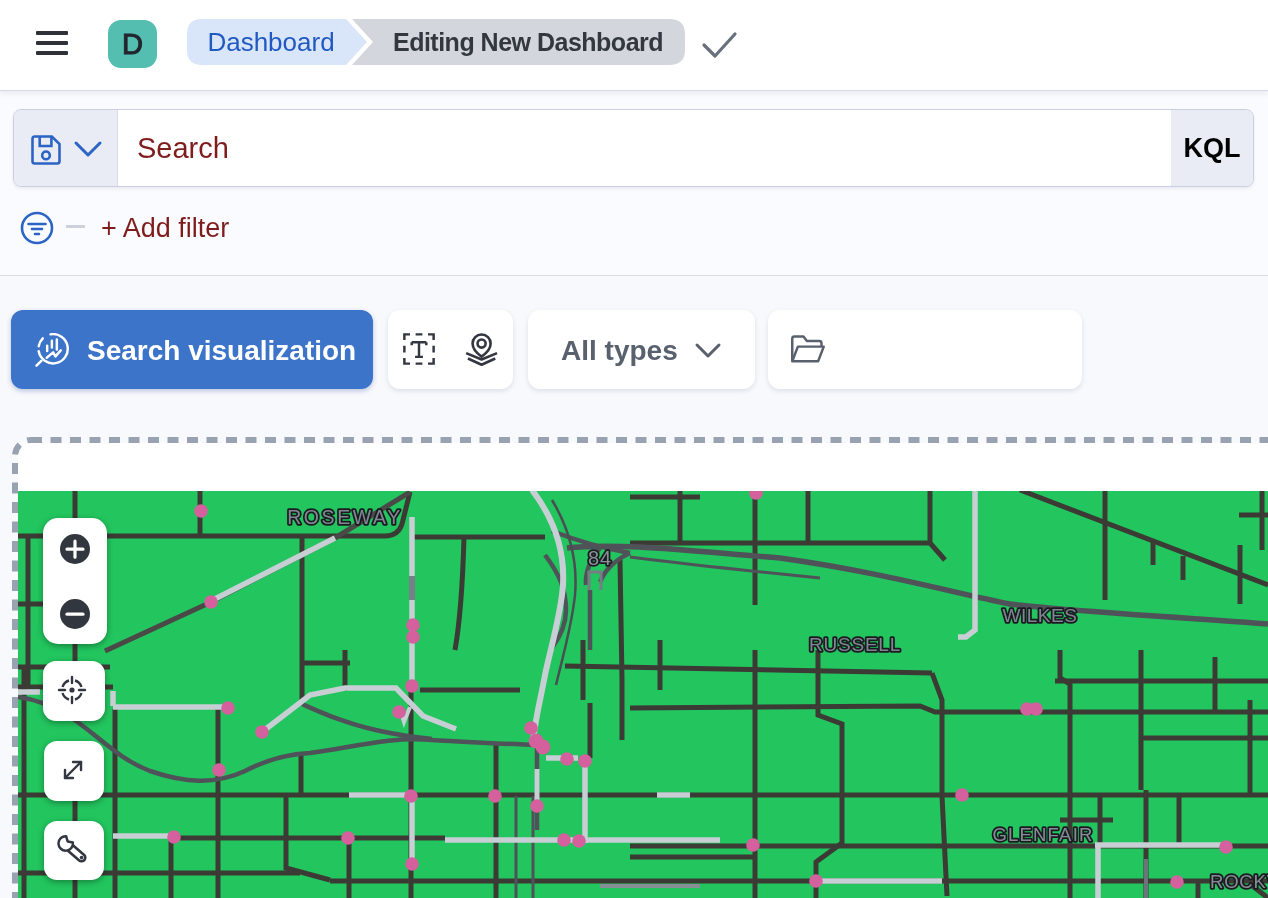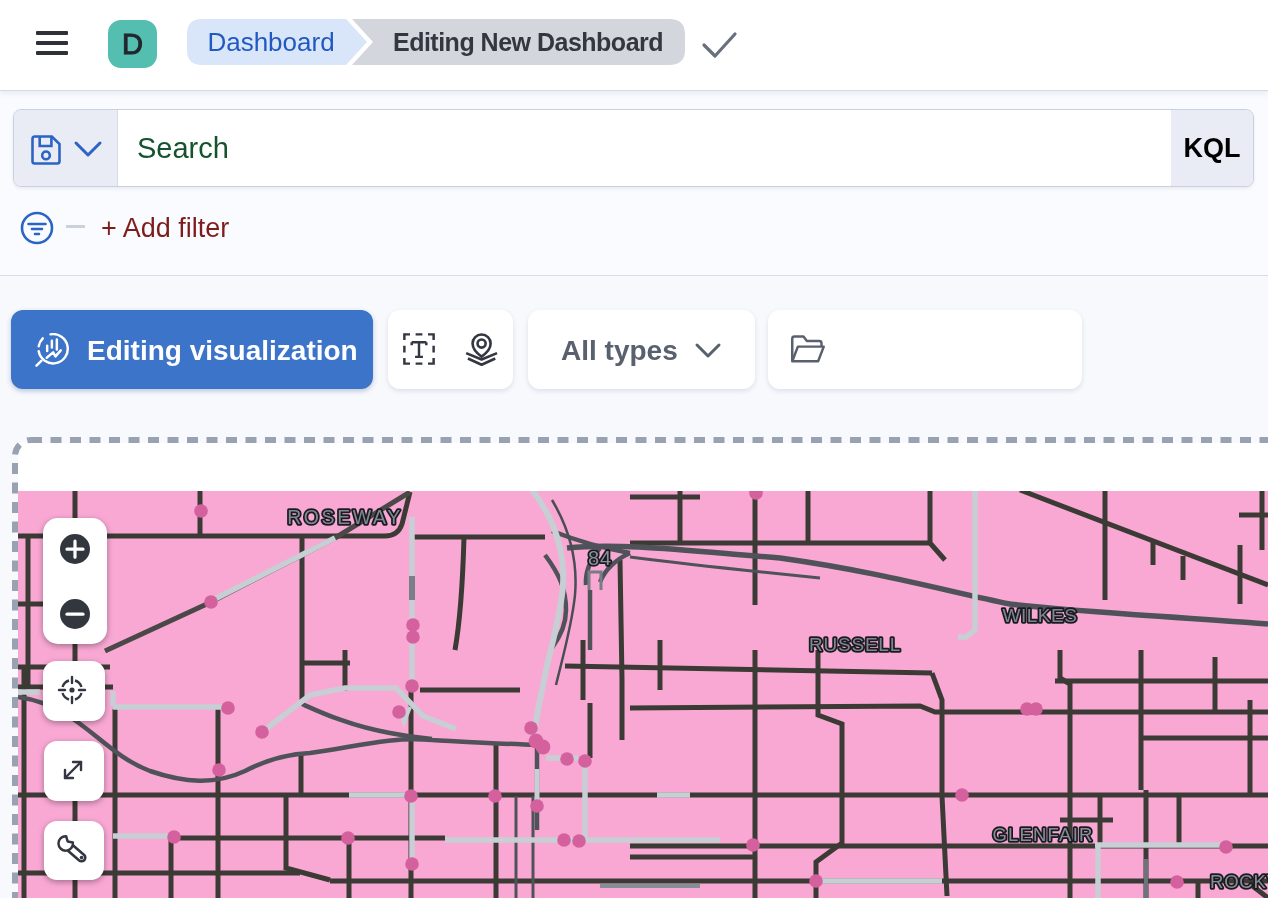--- a/index.html
+++ b/index.html
@@ -7,30 +7,30 @@
 .abs{position:absolute}
 
 #topnav{position:absolute;left:0;top:0;width:1268px;height:91px;background:#fff;border-bottom:1px solid #d3dae6;box-shadow:0 3px 5px rgba(110,120,150,.10);z-index:5}
 .hline{position:absolute;left:36px;width:32px;height:4px;background:#2e3138;border-radius:1px}
 #avatar{position:absolute;left:108px;top:20px;width:49px;height:48px;border-radius:13px;background:#54beb0;color:#22272e;font-size:29px;font-weight:400;-webkit-text-stroke:1px #22272e;text-align:center;line-height:48px}
 
 #qsec{position:absolute;left:0;top:92px;width:1268px;height:184px;background:#fafbfe;border-bottom:1px solid #d7dce8}
 #qbar{position:absolute;left:13px;top:17px;width:1241px;height:78px;background:#fff;border:1px solid #c9d0e2;border-radius:8px;box-shadow:0 2px 3px rgba(120,130,160,.12)}
 #qleft{position:absolute;left:0;top:0;width:104px;height:76px;background:#e9ecf4;border-right:1px solid #d6dbe8;border-radius:7px 0 0 7px}
 #qright{position:absolute;right:0;top:0;width:82px;height:76px;background:#e9ecf4;border-radius:0 7px 7px 0;color:#000000;font-weight:bold;font-size:27px;text-align:center;line-height:76px}
-#qph{position:absolute;left:123px;top:0;height:76px;line-height:76px;font-size:29px;color:#14532d}
+#qph{position:absolute;left:123px;top:0;height:76px;line-height:76px;font-size:29px;color:#7f1d1d}
 
 .btn{position:absolute;top:310px;height:79px;border-radius:12px;background:#fff;box-shadow:0 2px 5px rgba(60,70,100,.14);font-size:28px;color:#5a616e;font-weight:600}
 #createbtn{left:11px;width:362px;background:#3b74c9;color:#fff;box-shadow:0 2px 5px rgba(40,70,140,.3)}
 #iconcard{left:388px;width:125px}
 #alltypes{left:528px;width:227px}
 #addlib{left:768px;width:314px}
 
 #phead{position:absolute;left:18px;top:443px;width:1250px;height:48px;background:#fff}
-#map{position:absolute;left:18px;top:491px;width:1250px;height:407px;background:#f9a8d4;overflow:hidden}
+#map{position:absolute;left:18px;top:491px;width:1250px;height:407px;background:#22c55e;overflow:hidden}
 
 .mctl{position:absolute;background:#fff;border-radius:13px;box-shadow:0 2px 6px rgba(0,0,0,.35)}
 </style>
 </head>
 <body>
 
 <div id="topnav">
   <div class="hline" style="top:31px"></div>
   <div class="hline" style="top:41px"></div>
   <div class="hline" style="top:51px"></div>
@@ -73,21 +73,21 @@
 <div class="btn" id="createbtn">
   <svg class="abs" style="left:23px;top:23px" width="36" height="36" viewBox="0 0 32 32">
     <g fill="none" stroke="#fff" stroke-width="2.2" stroke-linecap="round">
       <path d="M14.7 1.2 A13 13 0 1 1 4.2 16.3"></path>
       <path d="M4.2 11.7 A13 13 0 0 1 7.8 4.8"></path>
       <path d="M6.5 24.7 L2.2 29"></path>
       <path d="M11.7 11.4 V16.1 M15.9 6.8 V12.9 M20.3 5.7 V14.7"></path>
       <path d="M11.3 22 L17 17.2 L19.1 20.8 L23.8 15.4" stroke-linejoin="round"></path>
     </g>
   </svg>
-  <div class="abs" style="left:76px;top:25px">Editing visualization</div>
+  <div class="abs" style="left:76px;top:25px">Search visualization</div>
 </div>
 <div class="btn" id="iconcard">
   <svg class="abs" style="left:13px;top:21px" width="36" height="36" viewBox="0 0 32 32">
     <g stroke="#343741" stroke-width="2.2" fill="none">
       <path d="M3 8 V3 H8 M13 3 H19 M24 3 H29 V8 M29 13 V19 M29 24 V29 H24 M19 29 H13 M8 29 H3 V24 M3 19 V13"></path>
       <path d="M9.5 10 H22.5 M9.5 10 V12.6 M22.5 10 V12.6 M16 10 V23 M12.5 23 H19.5"></path>
     </g>
   </svg>
   <svg class="abs" style="left:74px;top:20px" width="38" height="38" viewBox="0 0 32 32">
     <g stroke="#343741" stroke-width="2.2" fill="none" stroke-linejoin="round">

